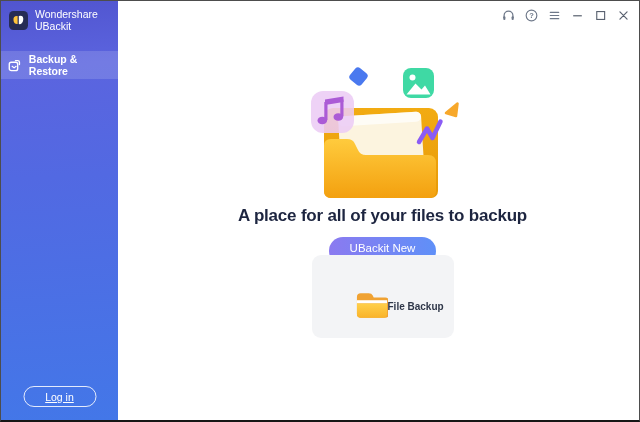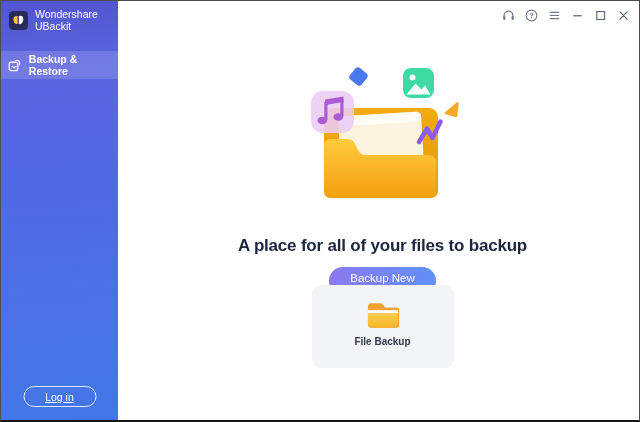--- a/index.html
+++ b/index.html
@@ -68,21 +68,21 @@
     display: flex; align-items: center; justify-content: center;
     background: transparent; border: none; padding: 0; cursor: pointer;
   }
   .tb-btn svg { display: block; }
 
   .content { flex: 1; display: flex; flex-direction: column; align-items: center; }
 
   .illustration { margin-top: 25px; width: 170px; height: 148px; }
 
   .heading {
-    margin: 34px 0 0 0;
+    margin: 4px 0 0 0;
     font-size: 17px; font-weight: 700; letter-spacing: -0.2px;
     color: #1d2540;
   }
 
   .create-btn {
     margin-top: 11px;
     margin-bottom: -10px;           
     width: 107px; height: 28px;
     border: none; border-radius: 14px;
     background: linear-gradient(90deg, #8b7af0 0%, #5f90f8 100%);
@@ -93,21 +93,21 @@
   }
 
   .options-panel {
     position: relative;
     width: 142px; height: 83px;
     background: #f3f4f6;
     border-radius: 9px;
     display: flex; justify-content: center; gap: 19px;
     padding-top: 13px;
   }
-  .option { display: flex; flex-direction: column; align-items: center; width: 54px; cursor: pointer; }
+  .option { display: flex; align-items: center; width: 54px; cursor: pointer; }
   .option .icon-holder { height: 31px; display: flex; align-items: flex-end; justify-content: center; }
   .option-label {
     margin-top: 7px;
     font-size: 10px; font-weight: 700; color: #2f3749; white-space: nowrap;
   }
 </style>
 </head>
 <body>
 
 <div class="window">
@@ -222,21 +222,21 @@
           <path d="M148 59 L159.5 49.5 L158 62 Z" fill="#f7a82b" stroke="#f7a82b" stroke-width="2.5" stroke-linejoin="round"></path>
         </g>
 
         <g>
           <path d="M121 88 L129 74.5 L134.5 84 L142.5 67.5" stroke="#8a5cf5" stroke-width="4.5" fill="none" stroke-linecap="round" stroke-linejoin="round"></path>
         </g>
       </svg>
 
       <h1 class="heading">A place for all of your files to backup</h1>
 
-      <button class="create-btn">Backup New</button>
+      <button class="create-btn">UBackit New</button>
 
       <div class="options-panel">
 
         <div class="option">
           <div class="icon-holder">
             <svg width="32" height="27" viewBox="0 0 34 28">
               <defs>
                 <linearGradient id="fbody" x1="0" y1="0" x2="0" y2="1">
                   <stop offset="0" stop-color="#ffd04a"></stop>
                     <stop offset="1" stop-color="#f9b32a"></stop>

